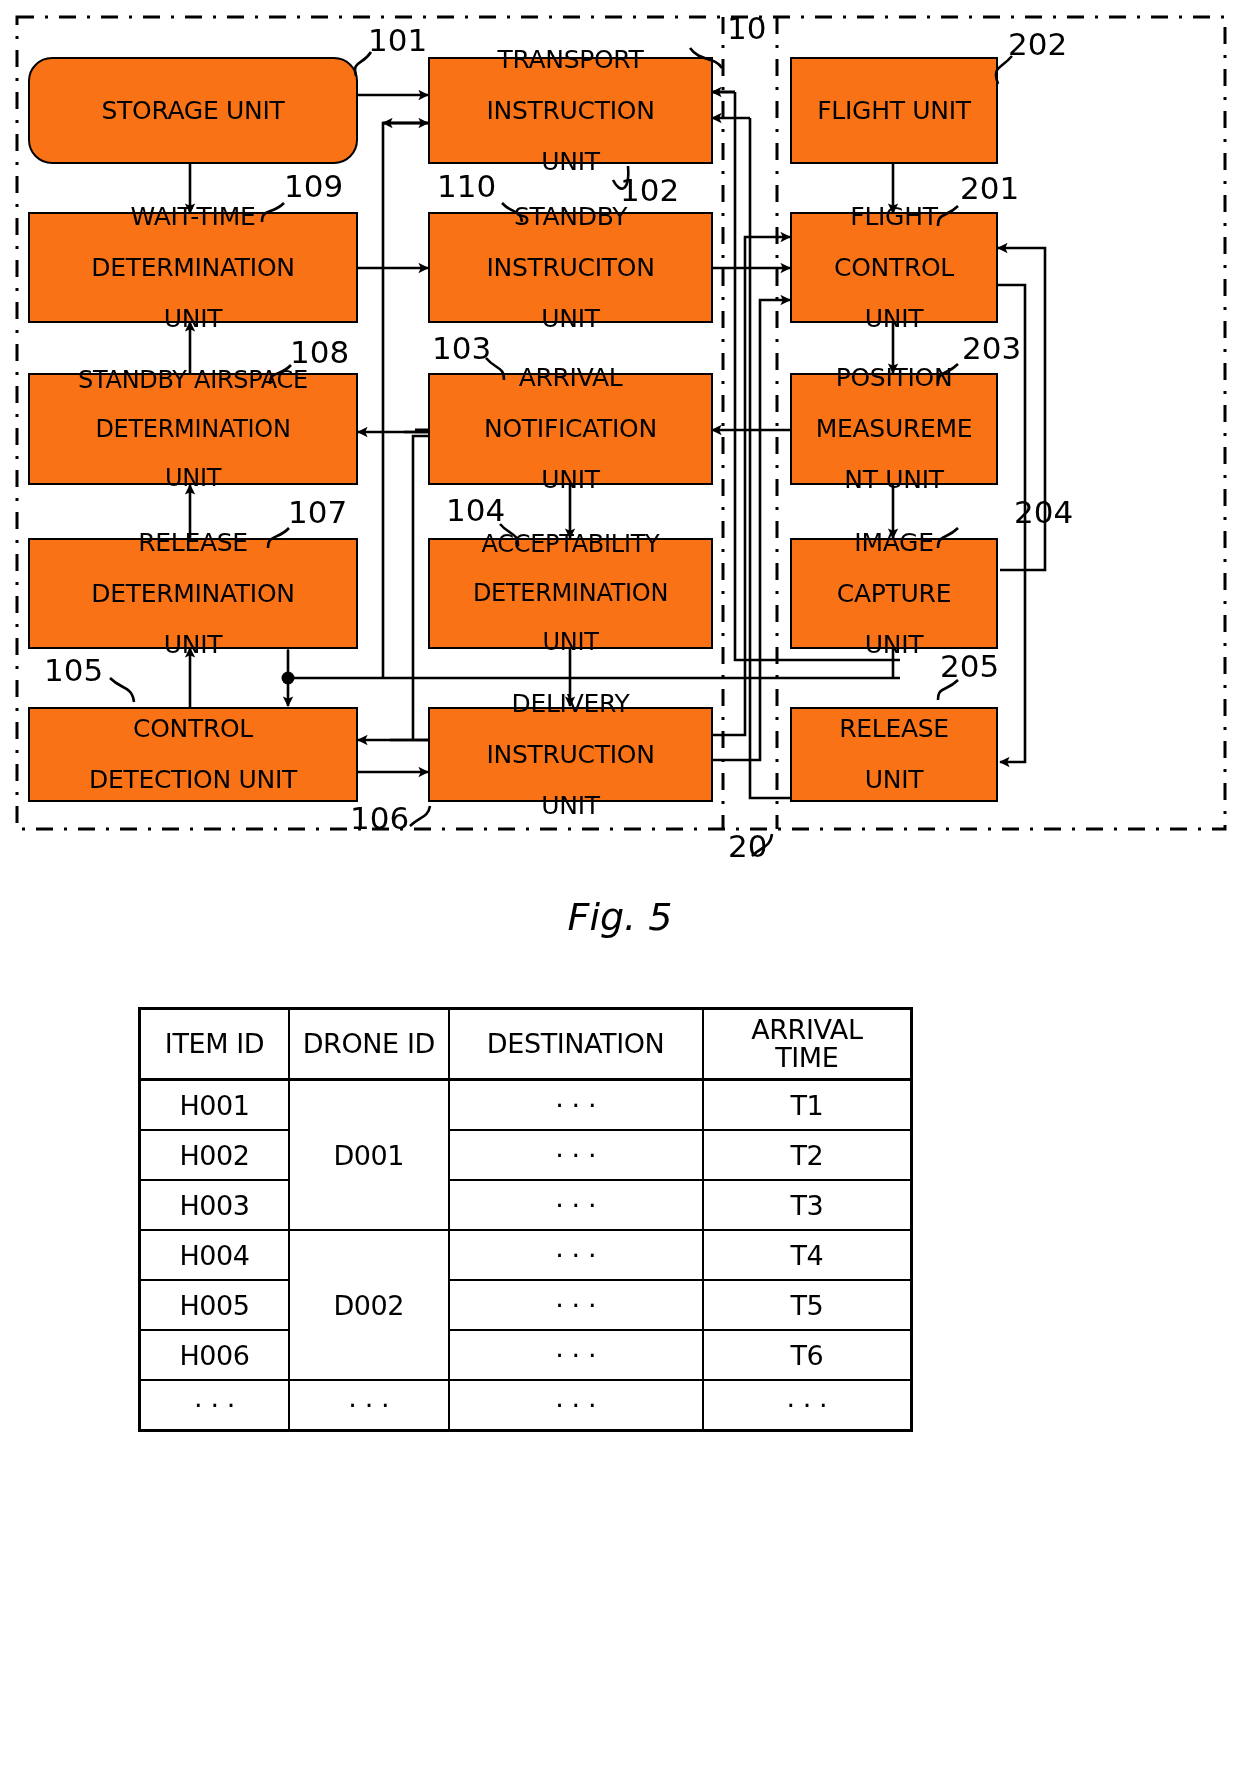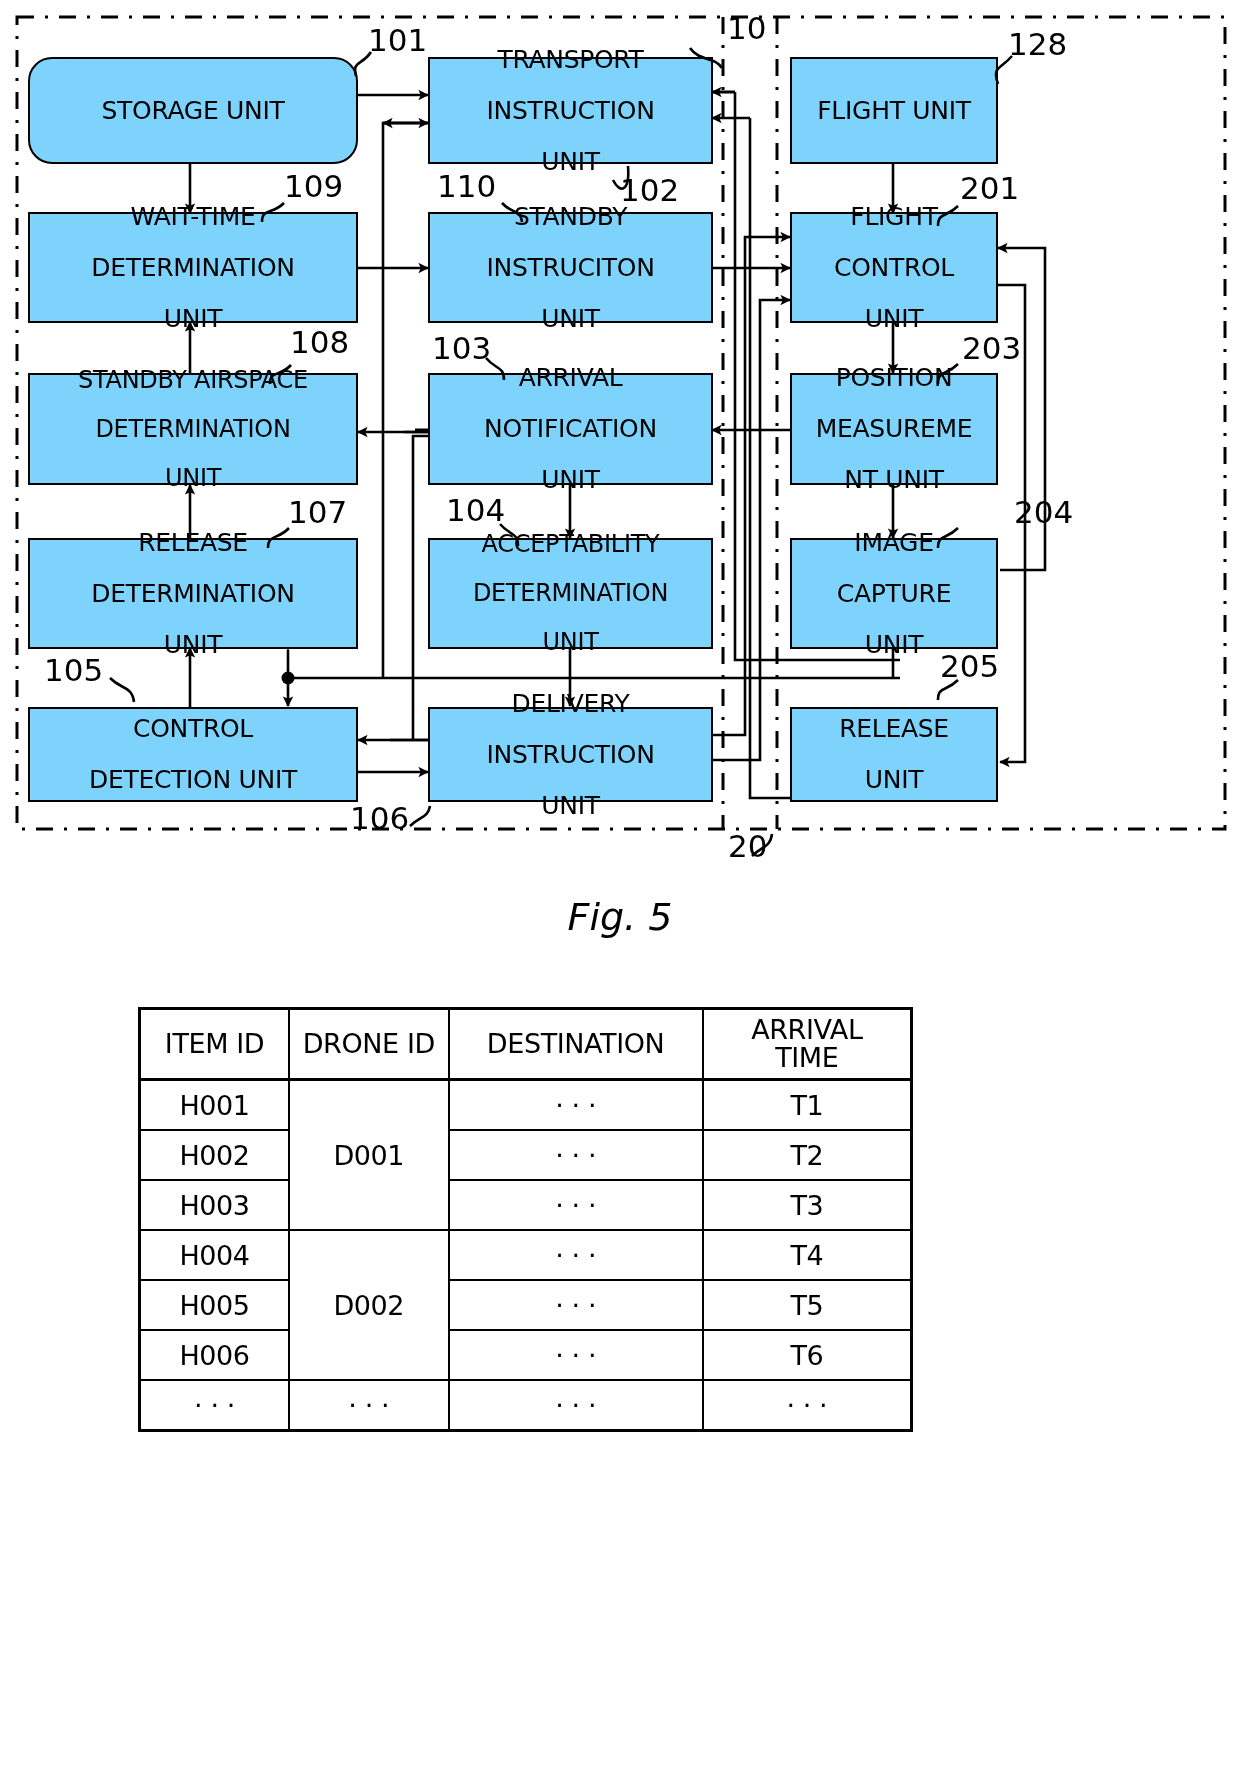--- a/index.html
+++ b/index.html
@@ -25,21 +25,21 @@
   }
   #fig5-svg {
     position: absolute;
     left: 0;
     top: 0;
   }
 
   .blk {
     position: absolute;
     border: 2.5px solid #000;
-    background: #7dd3fc;
+    background: #f97316;
     box-sizing: border-box;
     display: flex;
     align-items: center;
     justify-content: center;
     text-align: center;
     line-height: 1.02;
     font-size: 25px;
     letter-spacing: -0.3px;
     z-index: 5;
     padding: 0 2px;
@@ -321,26 +321,26 @@
       <path d="M 958 528 C 946 540, 938 534, 938 548"></path>
       <path d="M 110 678 C 122 690, 132 686, 134 702"></path>
       <path d="M 958 680 C 946 692, 938 686, 938 700"></path>
       <path d="M 410 826 C 420 816, 428 818, 430 806"></path>
       <path d="M 752 856 C 762 846, 770 848, 772 834"></path>
     </g>
   </svg>
 
   <div class="refnum" style="left:368px; top:22px;">101</div>
   <div class="refnum" style="left:727px; top:10px;">10</div>
-  <div class="refnum" style="left:1008px;top:26px;">128</div>
+  <div class="refnum" style="left:1008px;top:26px;">202</div>
   <div class="refnum" style="left:284px; top:168px;">109</div>
   <div class="refnum" style="left:437px; top:168px;">110</div>
   <div class="refnum" style="left:620px; top:172px;">102</div>
   <div class="refnum" style="left:960px; top:170px;">201</div>
-  <div class="refnum" style="left:290px; top:324px;">108</div>
+  <div class="refnum" style="left:290px; top:334px;">108</div>
   <div class="refnum" style="left:432px; top:330px;">103</div>
   <div class="refnum" style="left:962px; top:330px;">203</div>
   <div class="refnum" style="left:288px; top:494px;">107</div>
   <div class="refnum" style="left:446px; top:492px;">104</div>
   <div class="refnum" style="left:1014px; top:494px;">204</div>
   <div class="refnum" style="left:44px;  top:652px;">105</div>
   <div class="refnum" style="left:940px; top:648px;">205</div>
   <div class="refnum" style="left:350px; top:800px;">106</div>
   <div class="refnum" style="left:728px; top:828px;">20</div>
 

